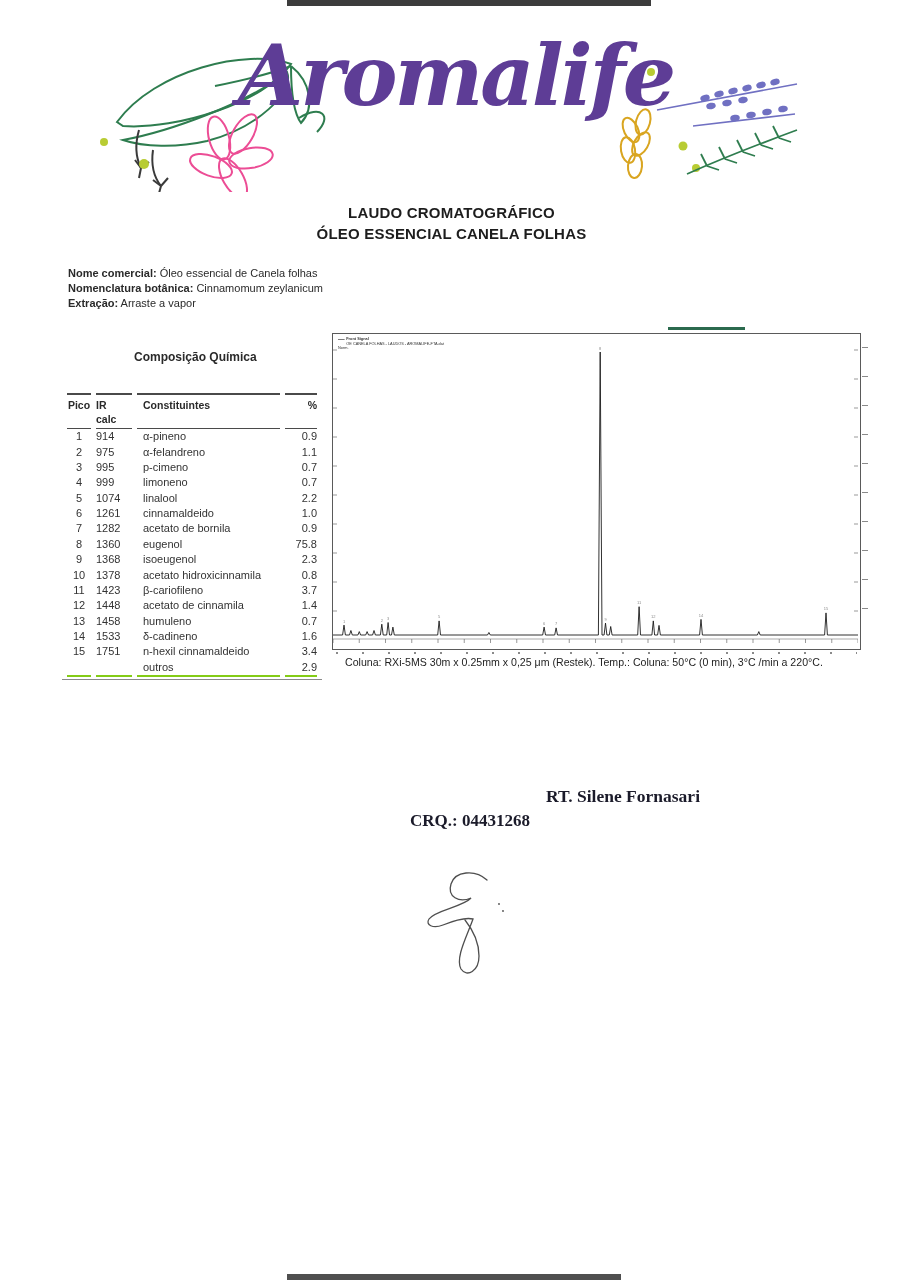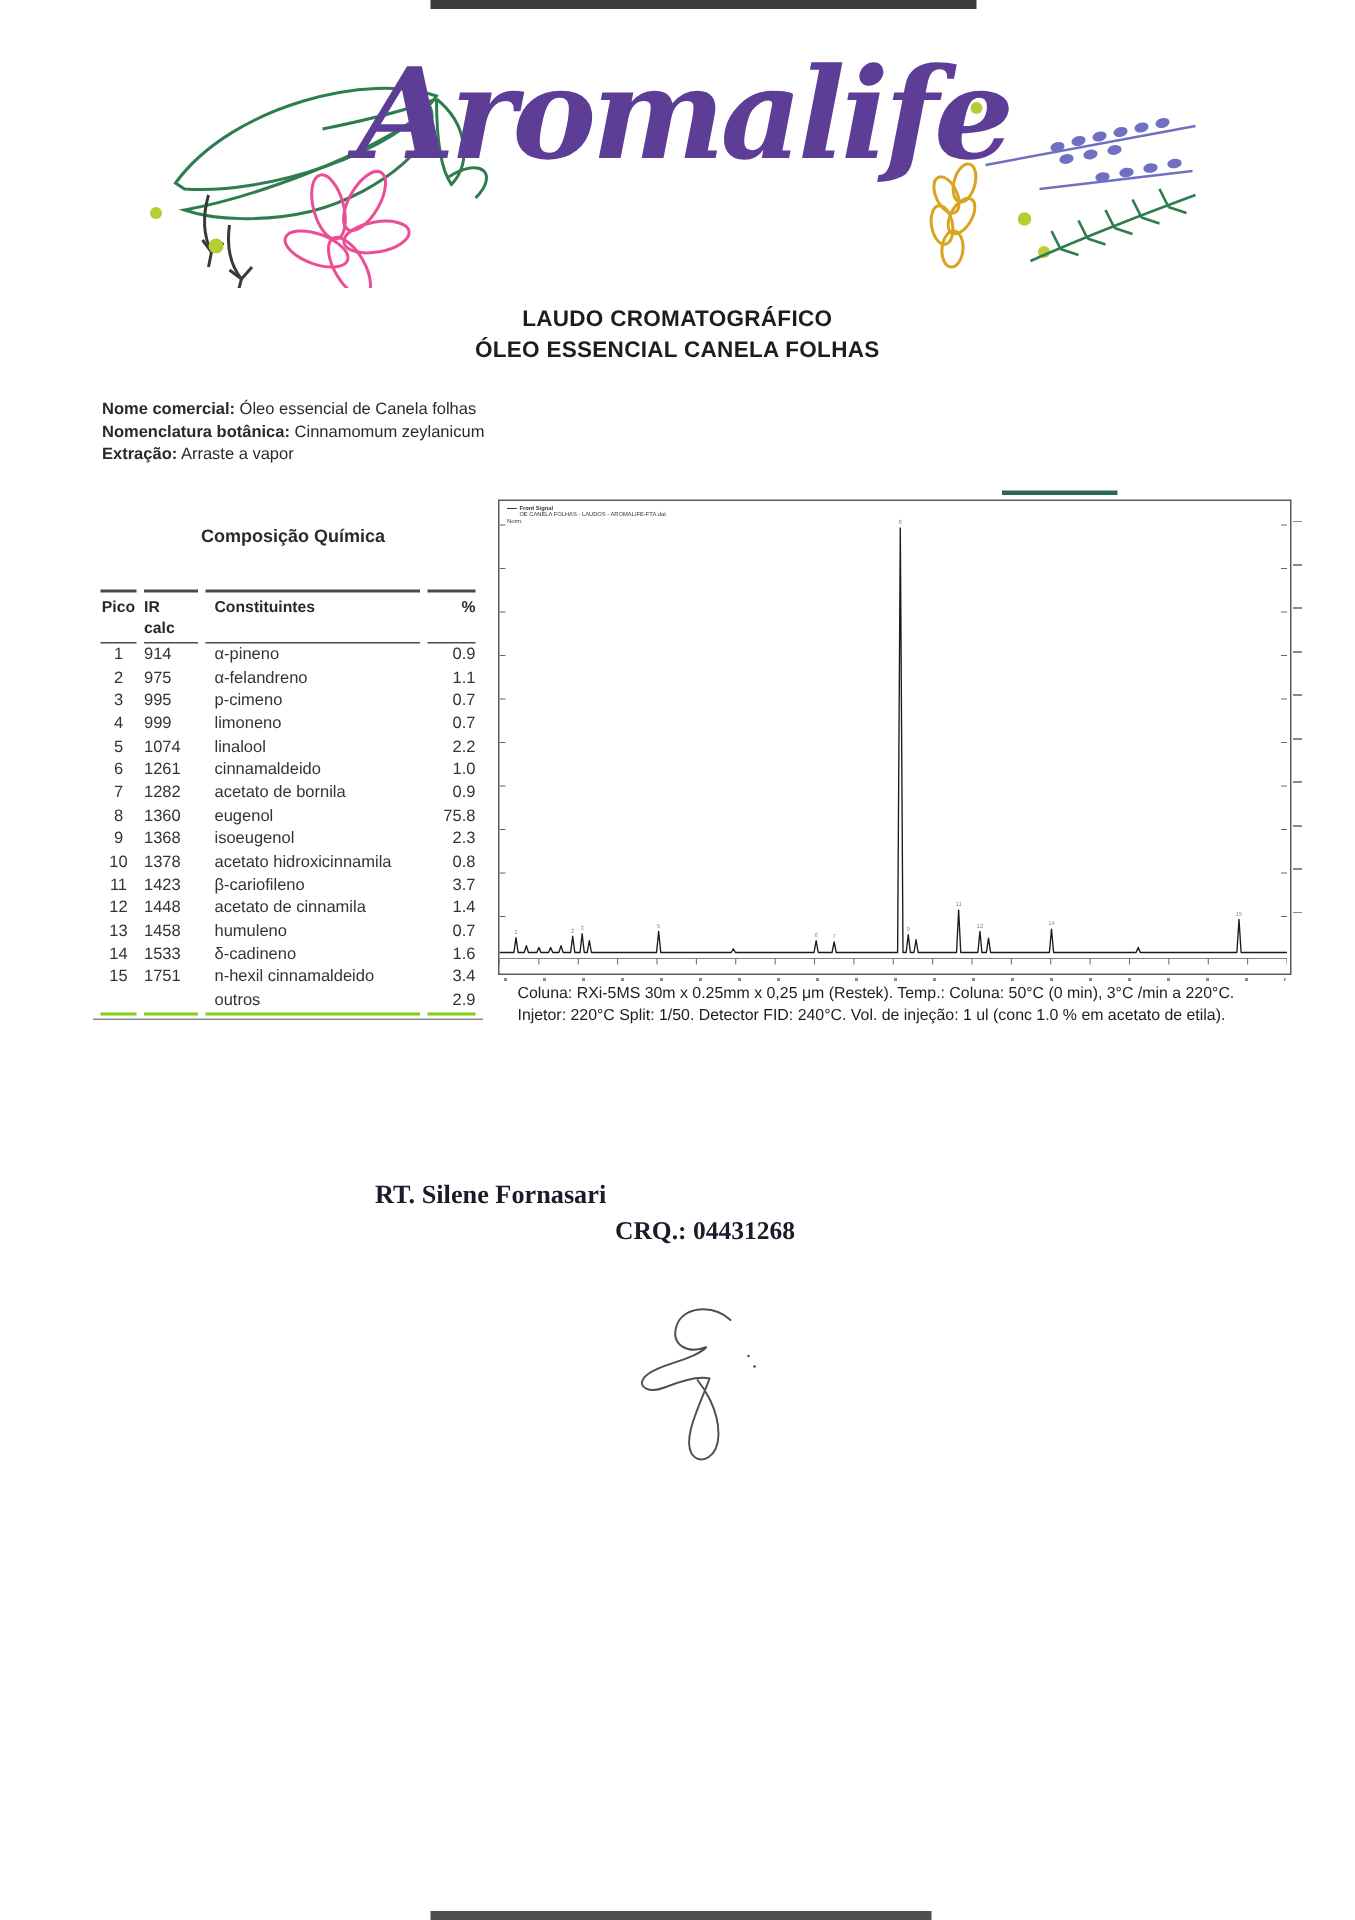--- a/index.html
+++ b/index.html
@@ -54,21 +54,21 @@
   .legend .key{display:inline-block;width:12px;height:1px;background:#111;vertical-align:middle;margin-right:3px;}
   .right-ticks{left:862px;top:347px;width:6px;height:288px;
     background:repeating-linear-gradient(to bottom,#8a8a8a 0 1px,transparent 1px 29px);}
   .bottom-ticks{left:336px;top:652px;width:521px;height:2px;
     background:repeating-linear-gradient(to right,#8a8a8a 0 2px,transparent 2px 26px);}
 
   
   .method{left:345px;top:655px;width:524px;font-size:10.6px;line-height:15px;color:#1e1e1e;}
 
   
-  .analyst-name{left:250px;top:786px;width:450px;text-align:left;
+  .analyst-name{left:250px;top:786px;width:450px;text-align:right;
     font-family:"Liberation Serif", serif;font-weight:bold;font-size:17.5px;color:#1b1b2a;}
   .analyst-crq{left:245px;top:811px;width:450px;text-align:center;
     font-family:"Liberation Serif", serif;font-weight:bold;font-size:17px;color:#1b1b2a;}
   .sig-svg{left:415px;top:862px;}
 </style>
 </head>
 <body>
 
 <div class="abs top-bar"></div>
 <div class="abs bottom-bar"></div>
@@ -327,21 +327,20 @@
       <text x="320.3" y="284.4" font-size="4" fill="#8a8a8a" text-anchor="middle" font-family="Liberation Sans, sans-serif">12</text>
       <text x="368.0" y="282.9" font-size="4" fill="#8a8a8a" text-anchor="middle" font-family="Liberation Sans, sans-serif">14</text>
       <text x="493.0" y="276.4" font-size="4" fill="#8a8a8a" text-anchor="middle" font-family="Liberation Sans, sans-serif">15</text>
     </svg>
 </div>
 <div class="abs right-ticks"></div>
 <div class="abs bottom-ticks"></div>
 
 <div class="abs method">
   <div>Coluna: RXi-5MS 30m x 0.25mm x 0,25 μm (Restek). Temp.: Coluna: 50°C (0 min), 3°C /min a  220°C.</div>
-  <div>Injetor: 220°C Split: 1/50. Detector FID: 240°C. Vol. de  injeção: 1 ul  (conc 1.0 % em acetato de etila).</div>
 </div>
 
 <div class="abs analyst-name">RT. Silene Fornasari</div>
 <div class="abs analyst-crq">CRQ.: 04431268</div>
 
 <svg class="abs sig-svg" width="110" height="120" viewBox="0 0 110 120">
   <path d="M 72,18 C 60,7 40,9 36,22 C 32,35 44,41 56,36 C 48,45 20,48 14,57 C 10,63 18,67 28,63 C 38,59 50,55 58,57 C 52,74 40,96 46,107 C 52,116 64,109 64,94 C 64,77 54,63 50,58" fill="none" stroke="#4f4f4f" stroke-width="1.3" stroke-linecap="round"></path>
   <circle cx="84" cy="42" r="0.9" fill="#4f4f4f"></circle>
   <circle cx="88" cy="49" r="0.9" fill="#4f4f4f"></circle>
 </svg>

